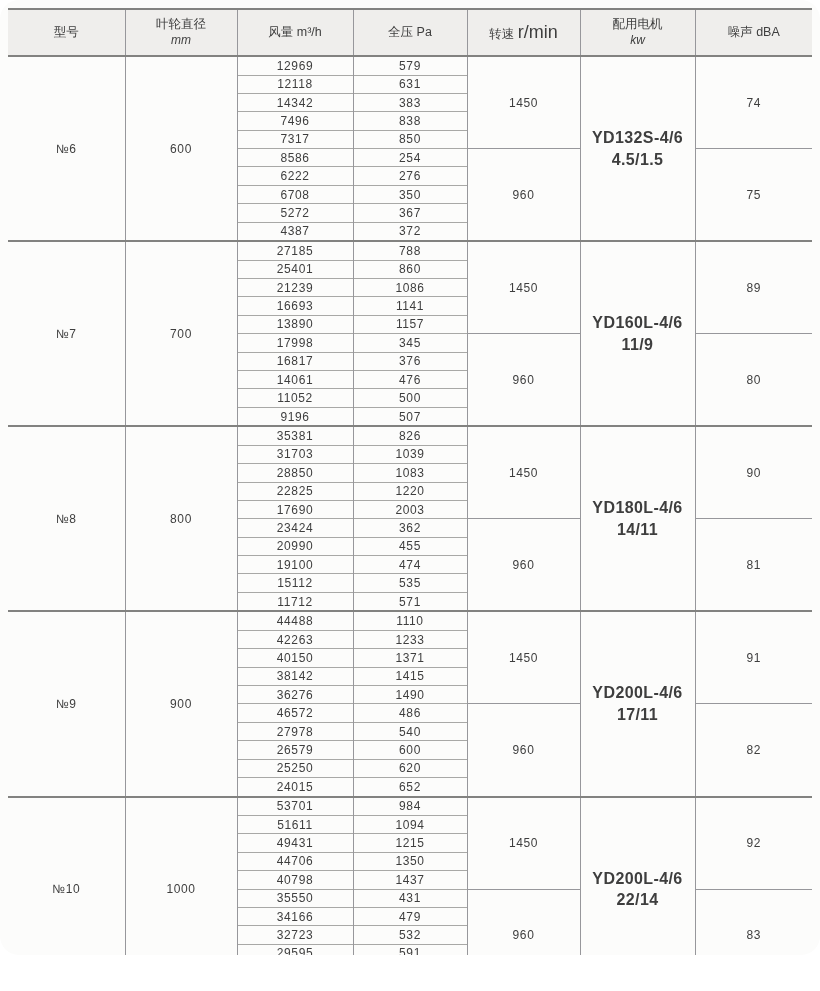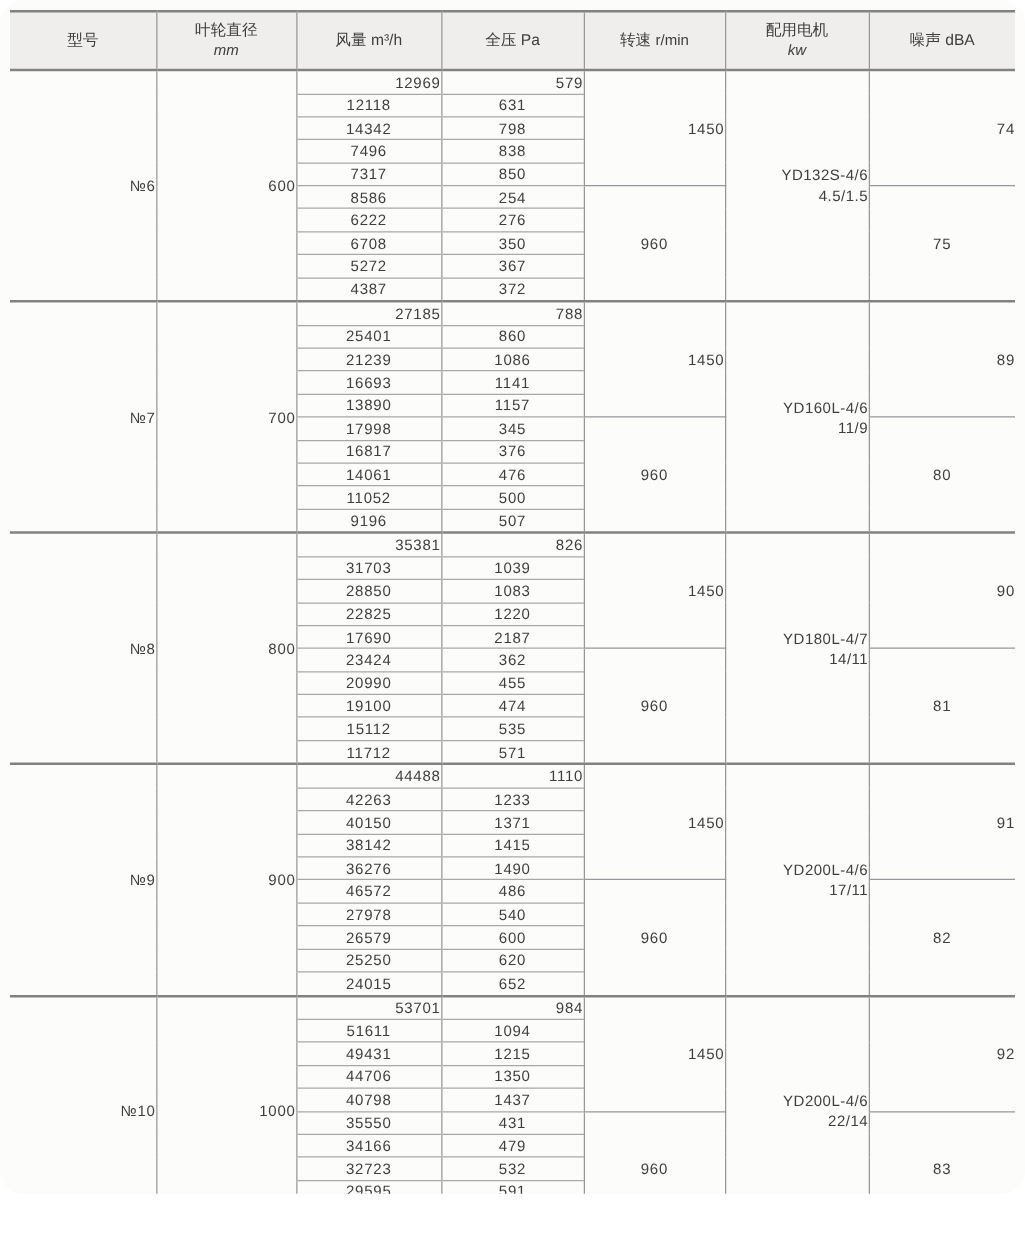--- a/index.html
+++ b/index.html
@@ -30,27 +30,27 @@
   th.no-left,td.no-left{border-left:none;}
   thead tr{height:47px;}
   thead th{
     background:var(--header-bg);
     border-top:2px solid var(--border-dark);
     border-bottom:2px solid var(--border-dark);
     font-size:12.5px;
     line-height:1.25;
   }
   .h-sub{font-size:12px;font-style:italic;}
-  .unit-big{font-size:12px;}
+  .unit-big{font-size:18px;}
   td{font-size:12px;letter-spacing:0.6px;}
   td.num{font-size:12px;}
-  td.block-start{border-top:2px solid var(--border-dark);text-align:right;}
+  td.block-start{border-top:2px solid var(--border-dark);}
   td.rowline{border-top:1px solid var(--border-light);}
   td.group-start{border-top:1px solid var(--border-mid);}
-  td.motor-cell .m-line{line-height:1.35;letter-spacing:0.4px;font-size:12px;}
+  td.motor-cell .m-line{line-height:1.35;letter-spacing:0.4px;font-size:16px;font-weight:bold;}
 </style>
 </head>
 <body>
 
 <div class="page">
   <table class="spec-table">
     <colgroup>
       <col style="width:117px">
         <col style="width:112px">
         <col style="width:116px">
@@ -101,21 +101,21 @@
             <div class="m-line">4.5/1.5</div>
           </td>
           <td rowspan="5" class="num block-start">74</td>
         </tr>
         <tr>
           <td class="num rowline">12118</td>
           <td class="num rowline">631</td>
         </tr>
         <tr>
           <td class="num rowline">14342</td>
-          <td class="num rowline">798</td>
+          <td class="num rowline">383</td>
         </tr>
         <tr>
           <td class="num rowline">7496</td>
           <td class="num rowline">838</td>
         </tr>
         <tr>
           <td class="num rowline">7317</td>
           <td class="num rowline">850</td>
         </tr>
         <tr>
@@ -190,40 +190,40 @@
           <td class="num rowline">9196</td>
           <td class="num rowline">507</td>
         </tr>
         <tr>
           <td rowspan="10" class="block-start no-left">№8</td>
           <td rowspan="10" class="block-start num">800</td>
           <td class="num block-start">35381</td>
           <td class="num block-start">826</td>
           <td rowspan="5" class="num block-start">1450</td>
           <td rowspan="10" class="block-start motor-cell">
-            <div class="m-line">YD180L-4/7</div>
+            <div class="m-line">YD180L-4/6</div>
             <div class="m-line">14/11</div>
           </td>
           <td rowspan="5" class="num block-start">90</td>
         </tr>
         <tr>
           <td class="num rowline">31703</td>
           <td class="num rowline">1039</td>
         </tr>
         <tr>
           <td class="num rowline">28850</td>
           <td class="num rowline">1083</td>
         </tr>
         <tr>
           <td class="num rowline">22825</td>
           <td class="num rowline">1220</td>
         </tr>
         <tr>
           <td class="num rowline">17690</td>
-          <td class="num rowline">2187</td>
+          <td class="num rowline">2003</td>
         </tr>
         <tr>
           <td class="num rowline">23424</td>
           <td class="num rowline">362</td>
           <td rowspan="5" class="num group-start">960</td>
           <td rowspan="5" class="num group-start">81</td>
         </tr>
         <tr>
           <td class="num rowline">20990</td>
           <td class="num rowline">455</td>

